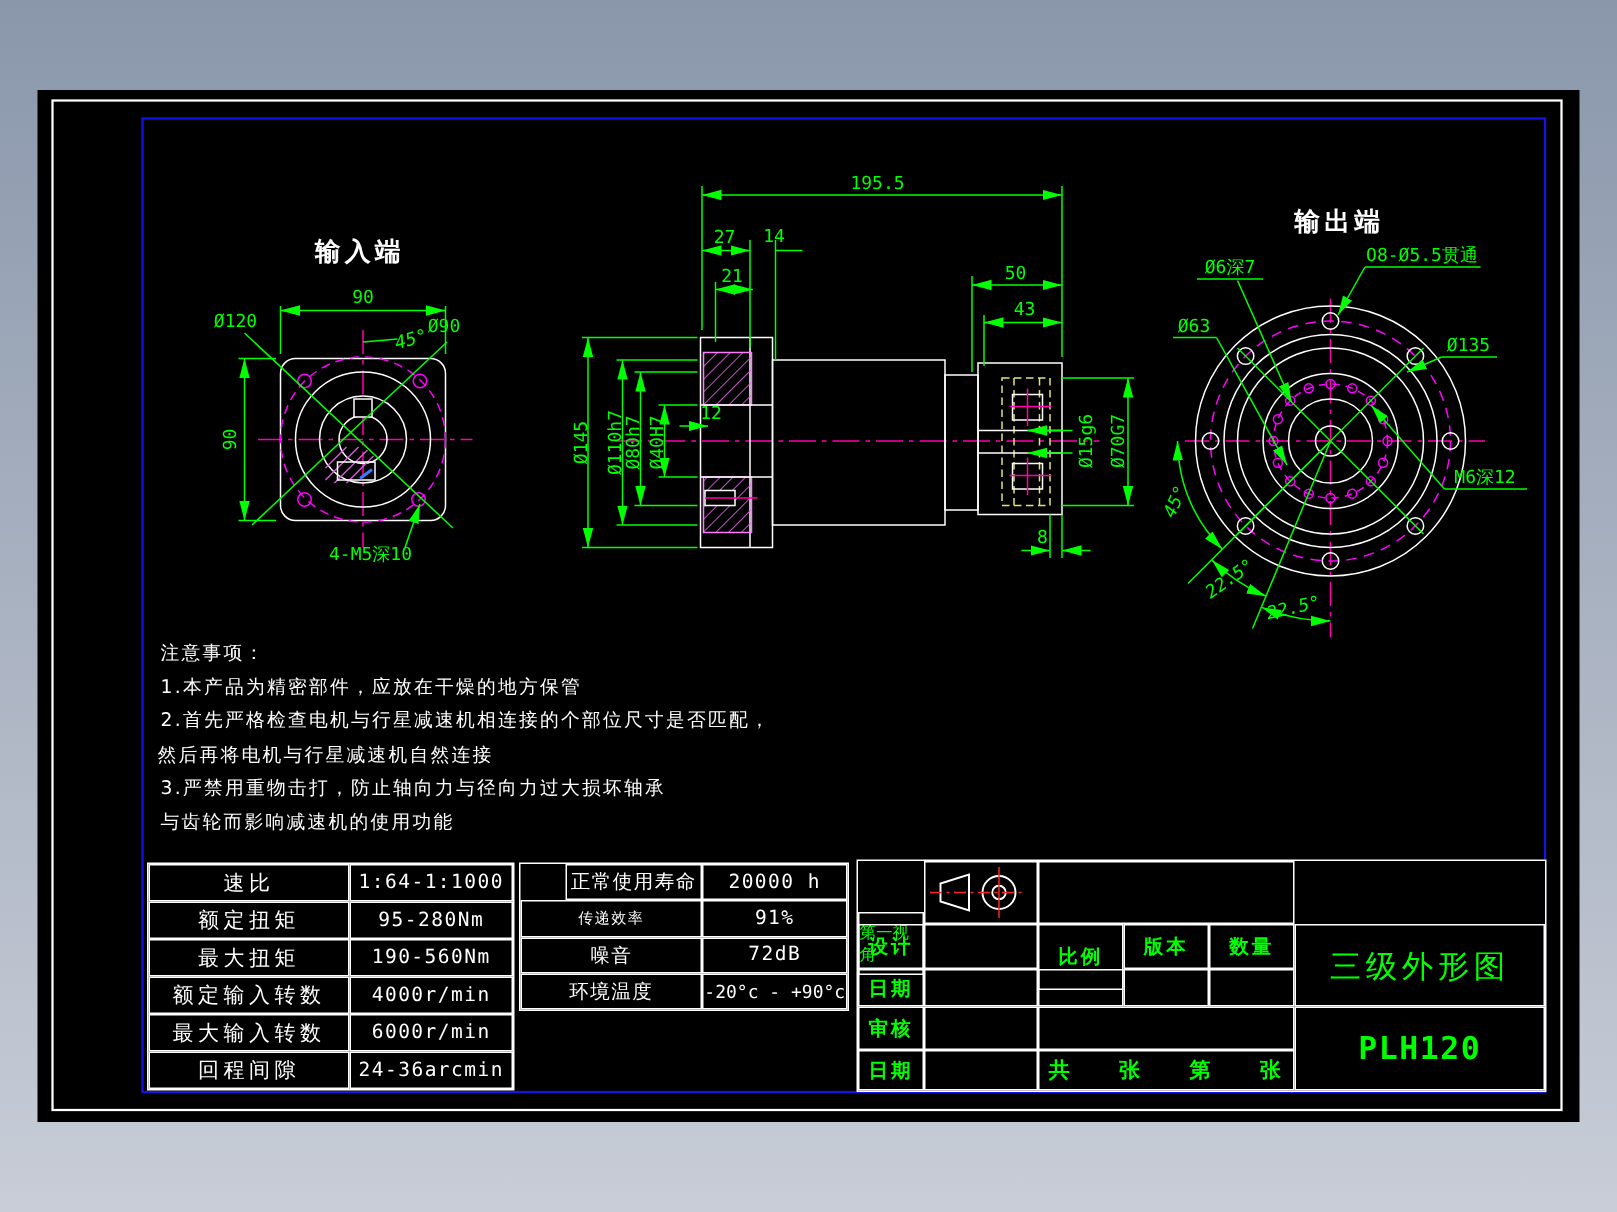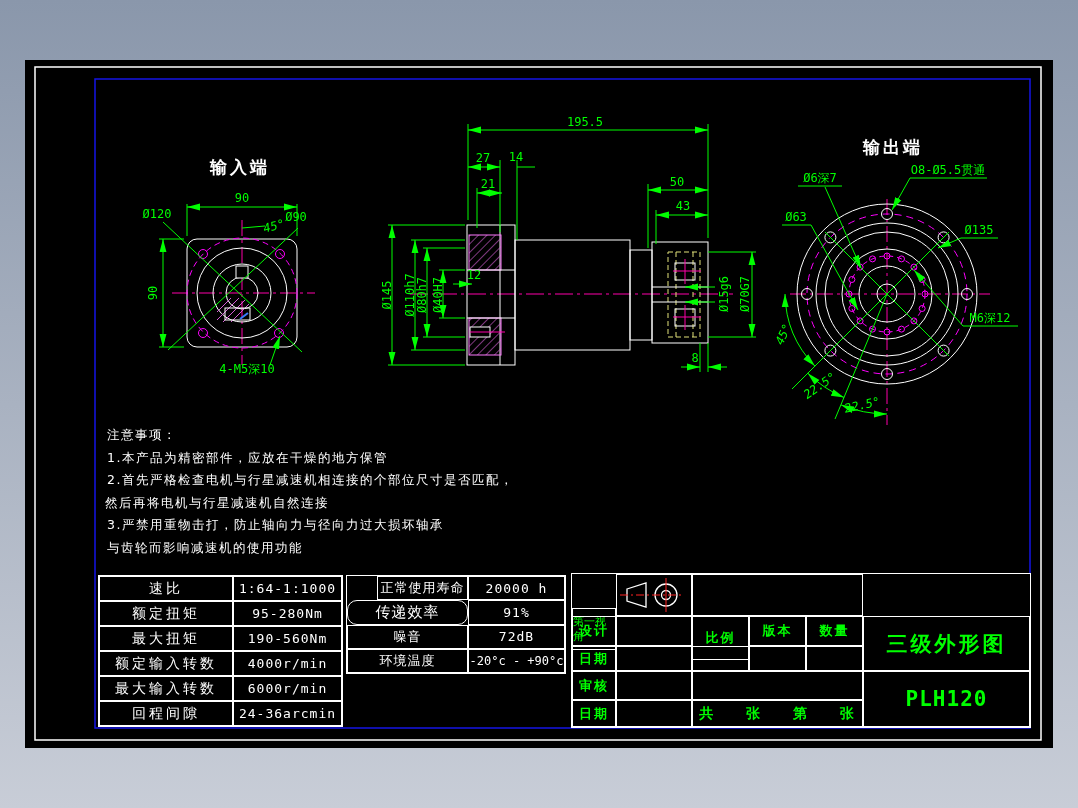--- a/index.html
+++ b/index.html
@@ -13,21 +13,21 @@
   .tbl{position:absolute;border:1px solid #fff;box-sizing:border-box;display:grid;background:#000;}
   .tcell{border:1px solid #fff;display:flex;align-items:center;justify-content:center;overflow:hidden;}
   .lab{font-size:14px;letter-spacing:3px;color:#fff;text-align:right;}
   .val{font-family:"DejaVu Sans Mono",monospace;font-size:13px;letter-spacing:1px;color:#fff;text-align:right;}
   .tb{position:absolute;left:546px;top:513px;width:458px;height:153px;border:1px solid #fff;box-sizing:content-box;background:#000;}
   .cell{position:absolute;border:1px solid #fff;box-sizing:border-box;display:flex;align-items:center;justify-content:center;color:#00ff00;}
   .g11{font-size:11px;letter-spacing:0px;}
   .g13{font-size:13px;letter-spacing:2px;font-weight:bold;}
   .sheet{word-spacing:24px;font-size:14px;font-weight:bold;letter-spacing:2px;}
   .big{font-family:"DejaVu Sans Mono",monospace;font-size:21px;font-weight:bold;letter-spacing:1px;}
-  .bigc{font-size:21px;font-weight:bold;letter-spacing:3px;}
+  .bigc{font-size:21px;font-weight:normal;letter-spacing:3px;}
 </style>
 </head>
 <body>
 
 <div class="screen">
   <div class="canvas">
 
     <svg class="draw" width="1028" height="688" viewBox="0 0 1028 688">
       <defs>
         <marker id="ar" viewBox="0 0 12 8" markerWidth="13" markerHeight="9" refX="12" refY="4" orient="auto-start-reverse" markerUnits="userSpaceOnUse">
@@ -267,21 +267,21 @@
       <div class="tcell val">4000r/min</div>
       <div class="tcell lab">最大输入转数</div>
       <div class="tcell val">6000r/min</div>
       <div class="tcell lab">回程间隙</div>
       <div class="tcell val">24-36arcmin</div>
     </div>
 
     <div class="tbl" style="left:321px;top:515px;width:220px;height:99px;grid-template-columns:121px 1fr;grid-template-rows:repeat(4,1fr);">
       <div class="tcell lab" style="font-size:13px;letter-spacing:1px;margin-left:30px;">正常使用寿命</div>
       <div class="tcell val">20000 h</div>
-      <div class="tcell lab" style="font-size:15px;letter-spacing:1px;border-radius:10px;">传递效率</div>
+      <div class="tcell lab" style="font-size:10px;letter-spacing:1px;">传递效率</div>
       <div class="tcell val">91%</div>
       <div class="tcell lab" style="font-size:13px;letter-spacing:1px;">噪音</div>
       <div class="tcell val">72dB</div>
       <div class="tcell lab" style="font-size:13px;letter-spacing:1px;">环境温度</div>
       <div class="tcell val" style="font-size:12px;letter-spacing:0;">-20°c - +90°c</div>
     </div>
 
     <div class="tb">
       <div class="cell g11" style="left:0;top:0;width:44px;height:42px;margin-top:34px;">第一视角</div>
       <div class="cell" style="left:44px;top:0;width:76px;height:42px;">

